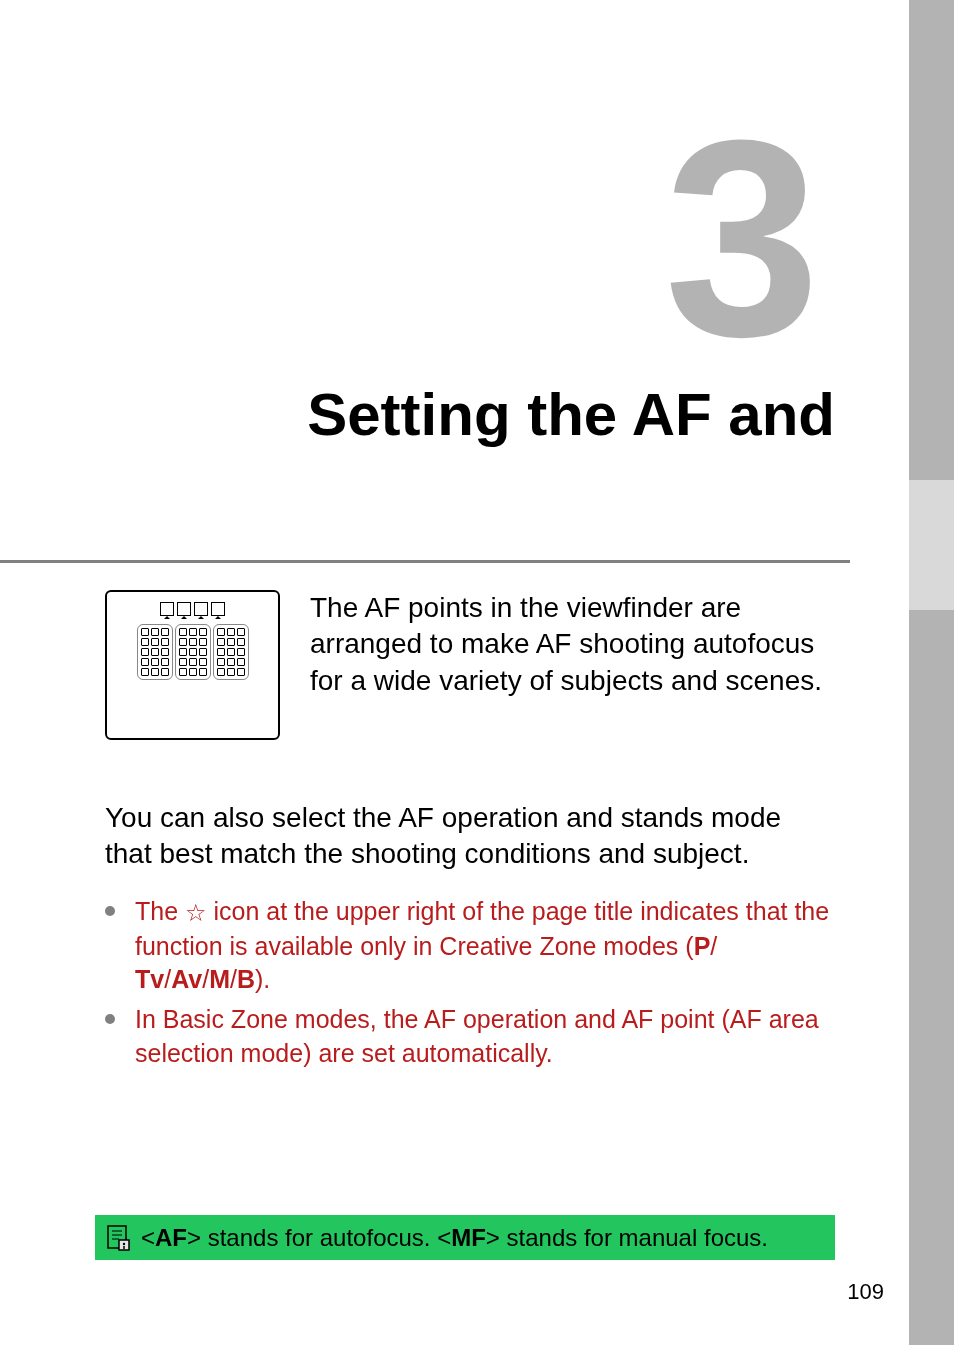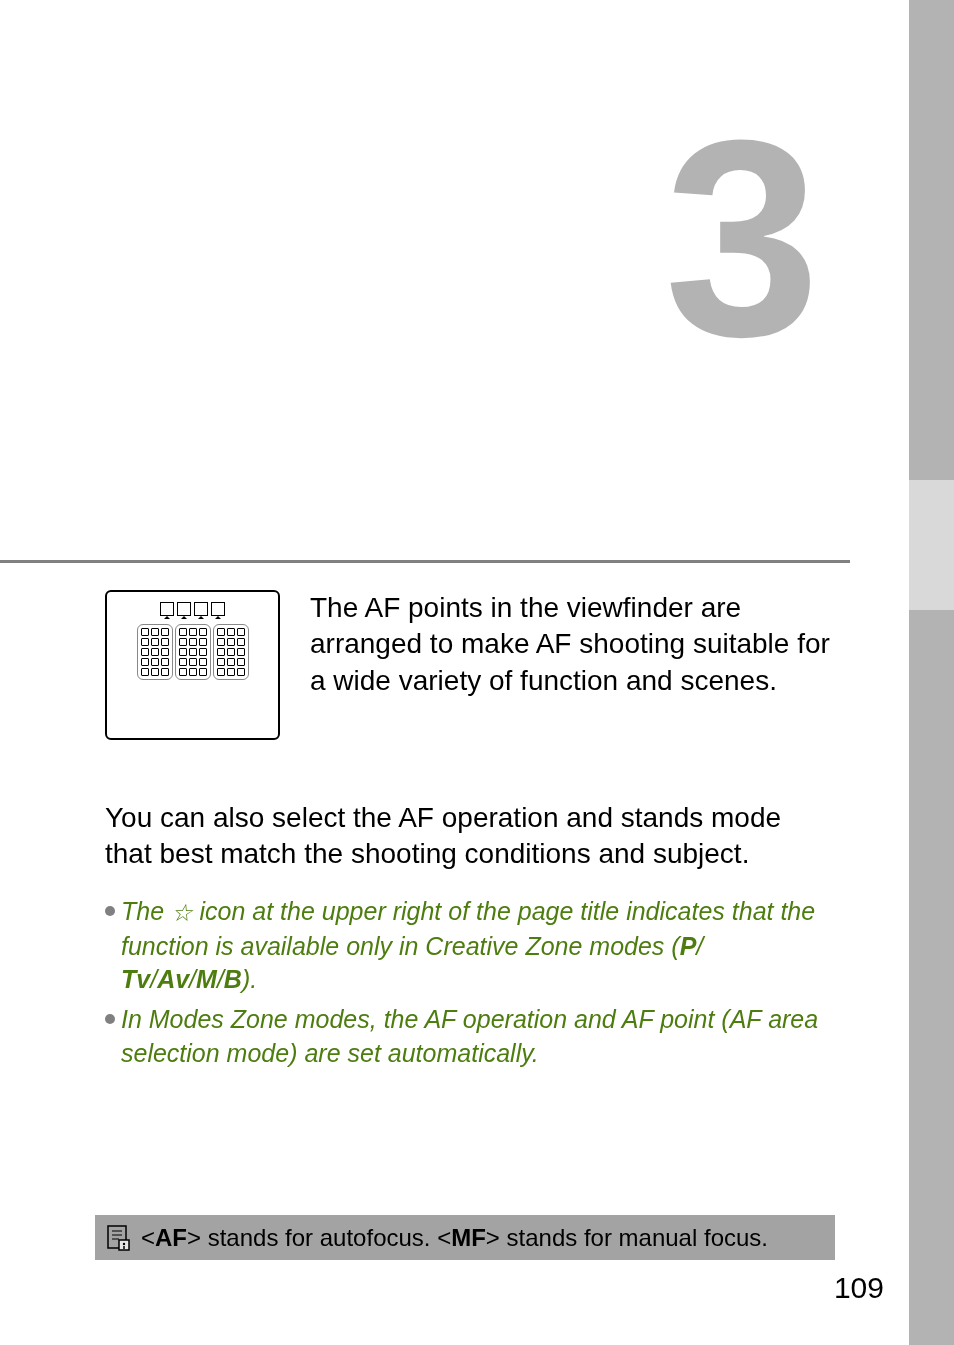--- a/index.html
+++ b/index.html
@@ -147,26 +147,25 @@
     }
     .bullet-list {
       position: absolute;
       top: 895px;
       left: 105px;
       width: 730px;
       list-style: none;
     }
     .bullet-list li {
       display: flex;
-      gap: 6px;
+      gap: 20px;
       font-size: 25px;
       line-height: 1.35;
       margin-bottom: 6px;
-      color: #4d7c0f;
-      font-style: italic;
+      color: #b91c1c;
     }
     .bullet-dot {
       width: 10px;
       height: 10px;
       background: #808080;
       border-radius: 50%;
       flex-shrink: 0;
       margin-top: 11px;
     }
     .bullet-text {
@@ -179,21 +178,21 @@
     }
     .mode-p, .mode-tv, .mode-av, .mode-m, .mode-b {
       font-weight: bold;
     }
     .note-box {
       position: absolute;
       top: 1215px;
       left: 95px;
       width: 740px;
       height: 45px;
-      background: #a3a3a3;
+      background: #22c55e;
       display: flex;
       align-items: center;
       padding: 0 10px;
       gap: 10px;
     }
     .note-icon {
       width: 26px;
       height: 28px;
       flex-shrink: 0;
     }
@@ -201,38 +200,38 @@
       font-size: 24px;
       color: #000;
     }
     .note-text .bold {
       font-weight: bold;
     }
     .page-number {
       position: absolute;
       bottom: 40px;
       right: 70px;
-      font-size: 30px;
+      font-size: 22px;
       color: #000;
     }
   </style>
 </head>
 <body>
 
 <div class="sidebar-right"></div>
 <div class="sidebar-tab"></div>
 
 <div class="chapter-number">
   <svg width="330" height="280" viewBox="0 0 330 280">
     <text x="320" y="240" text-anchor="end">3</text>
   </svg>
 </div>
 
 <div class="chapter-title">
-  <br>
+  <span>Setting the AF and</span><br>
 </div>
 
 <div class="divider-line"></div>
 
 <div class="viewfinder-row">
   <div class="viewfinder-box">
     <div class="vf-top-icons">
       <div class="vf-top-icon"></div>
       <div class="vf-top-icon"></div>
       <div class="vf-top-icon"></div>
@@ -285,35 +284,35 @@
           <div class="vf-point"></div>
         <div class="vf-point"></div>
           <div class="vf-point"></div>
           <div class="vf-point"></div>
         <div class="vf-point"></div>
           <div class="vf-point"></div>
           <div class="vf-point"></div>
       </div>
     </div>
   </div>
-  <div class="viewfinder-text">The AF points in the viewfinder are arranged to make AF shooting suitable for a wide variety of function and scenes.</div>
+  <div class="viewfinder-text">The AF points in the viewfinder are arranged to make AF shooting autofocus for a wide variety of subjects and scenes.</div>
 </div>
 
 <div class="body-text-1">You can also select the AF operation and stands mode that best match the shooting conditions and subject.</div>
 
 <ul class="bullet-list">
   <li>
     <span class="bullet-dot"></span>
     <span class="bullet-text">
       <span>The </span><span class="star-icon">☆</span><span> icon at the upper right of the page title indicates that the function is available only in Creative Zone modes (</span><span class="mode-p">P</span><span>/</span><br><span class="mode-tv">Tv</span><span>/</span><span class="mode-av">Av</span><span>/</span><span class="mode-m">M</span><span>/</span><span class="mode-b">B</span><span>).</span>
     </span>
   </li>
   <li>
     <span class="bullet-dot"></span>
-    <span class="bullet-text">In Modes Zone modes, the AF operation and AF point (AF area selection mode) are set automatically.</span>
+    <span class="bullet-text">In Basic Zone modes, the AF operation and AF point (AF area selection mode) are set automatically.</span>
   </li>
 </ul>
 
 <div class="note-box">
   <svg class="note-icon" viewBox="0 0 26 28">
     <rect x="3" y="2" width="18" height="22" fill="none" stroke="#000" stroke-width="1.5"></rect>
     <line x1="7" y1="7" x2="17" y2="7" stroke="#000" stroke-width="1"></line>
     <line x1="7" y1="11" x2="17" y2="11" stroke="#000" stroke-width="1"></line>
     <line x1="7" y1="15" x2="14" y2="15" stroke="#000" stroke-width="1"></line>
     <rect x="14" y="16" width="10" height="10" fill="#e6e6e6" stroke="#000" stroke-width="1.5"></rect>

